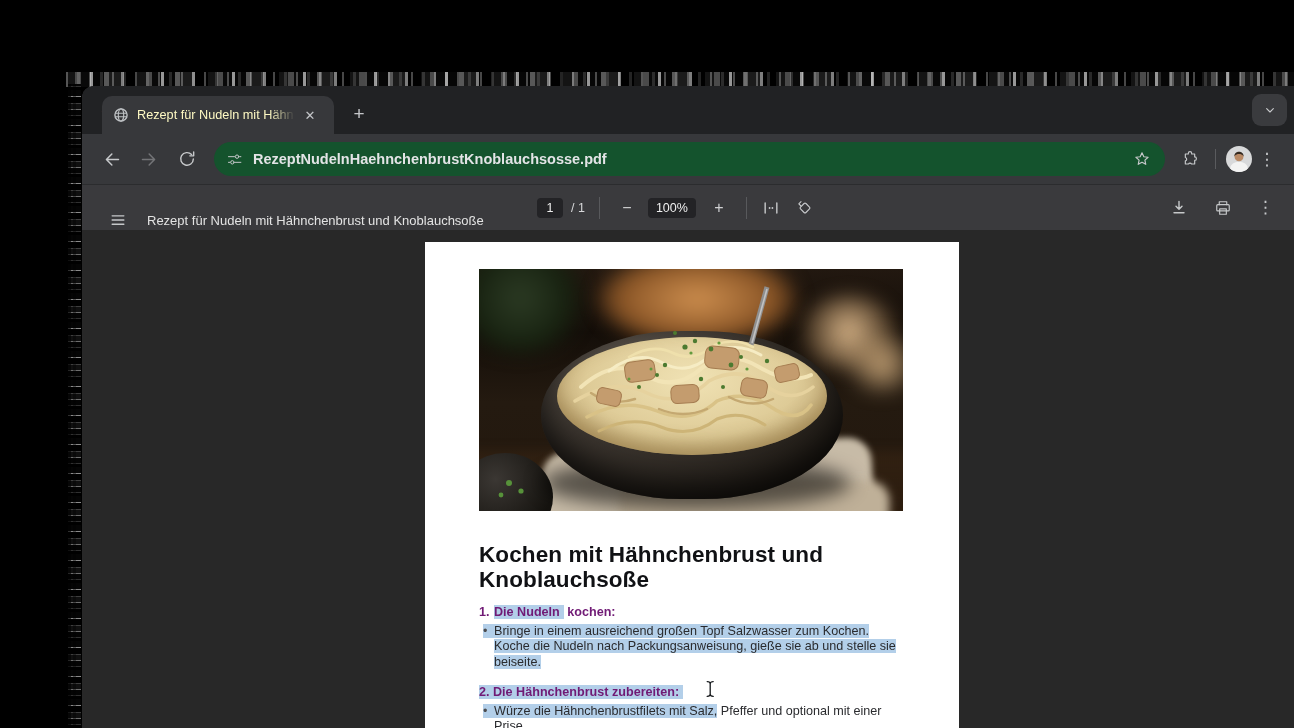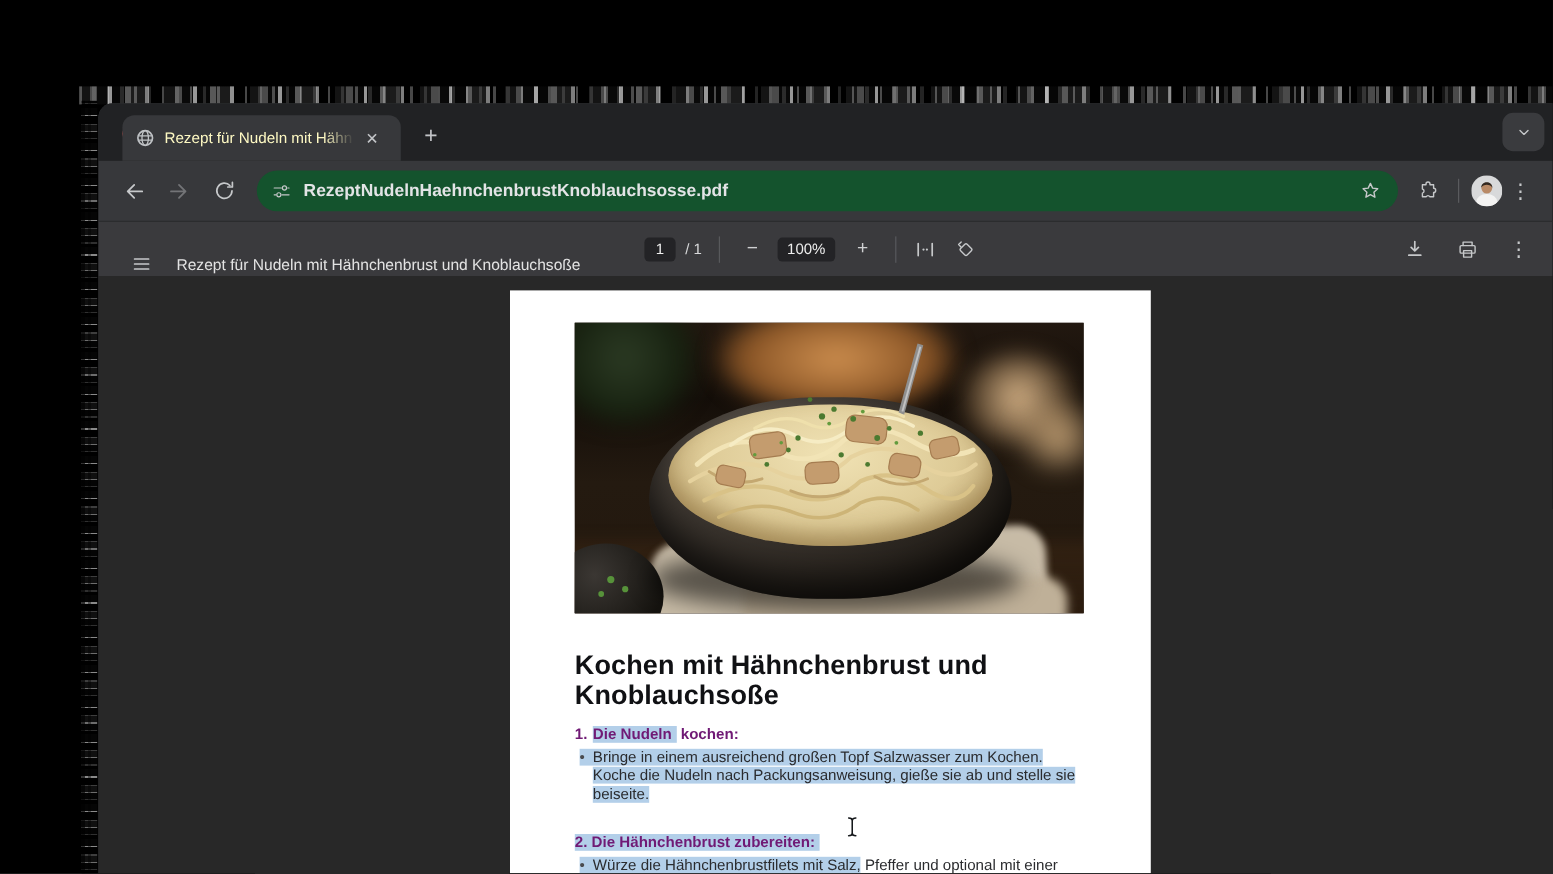--- a/index.html
+++ b/index.html
@@ -97,21 +97,21 @@
   .pasta{ position:absolute; left:78px; top:68px; width:270px; height:118px; border-radius:50%;
     background:radial-gradient(ellipse at 50% 36%,#f0e2b4 0%,#decb97 55%,#b69c69 92%);
     box-shadow:inset 0 -10px 18px rgba(120,90,40,.45); }
   .food svg{ position:absolute; left:0; top:0; }
 
   
   .doc-heading{ margin-top:31px; width:390px; font-size:22.5px; line-height:25px; font-weight:bold;
     color:#101114; letter-spacing:.1px; }
   .step-line{ font-size:12.6px; line-height:15.5px; color:#701a75; font-weight:bold; }
   .s1{ margin-top:13px; }
-  .s2{ margin-top:25px; }
+  .s2{ margin-top:15px; }
   .snum{ display:inline-block; width:15px; }
   .bullets{ margin-top:3px; }
   .bline{ position:relative; padding-left:15px; font-size:12.6px; line-height:15.5px; color:#2a2b2e; }
   .bline .bullet{ position:absolute; left:4px; top:0; color:#4a4b4e; }
   .hl{ background:#b3cfe9; }
   .hl-cover{ margin-left:-11px; padding-left:11px; }
   .hl-sp{ padding-right:4px; }
 
   .ibeam{ position:absolute; left:622px; top:450px; }
 

